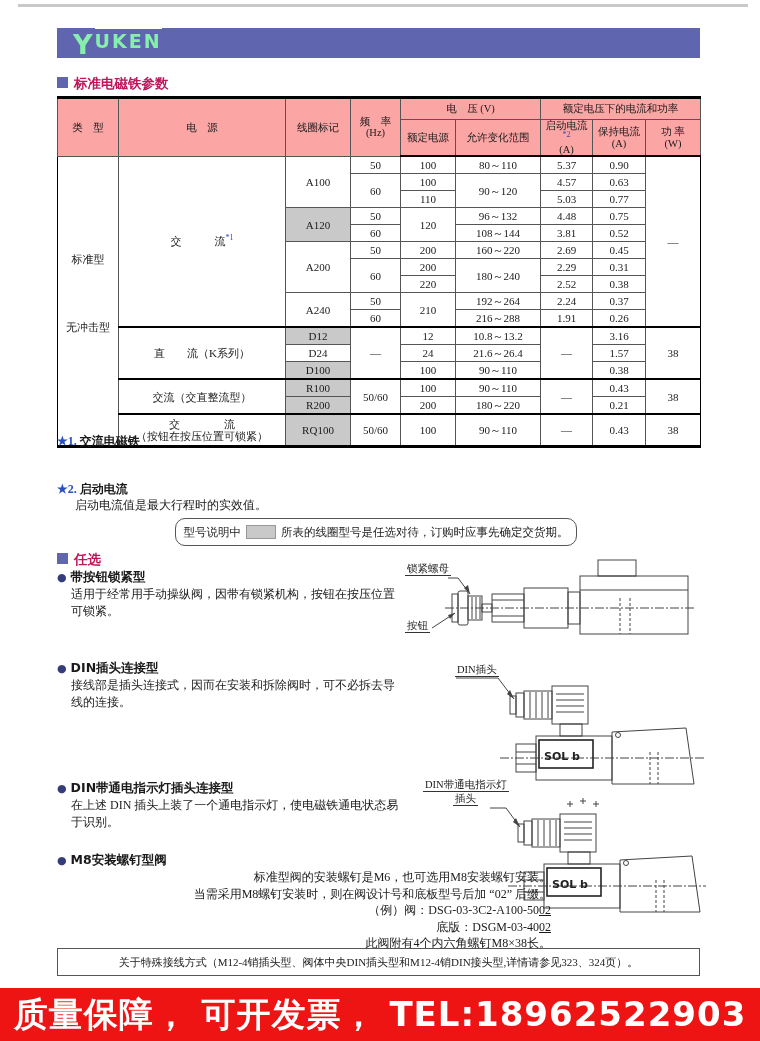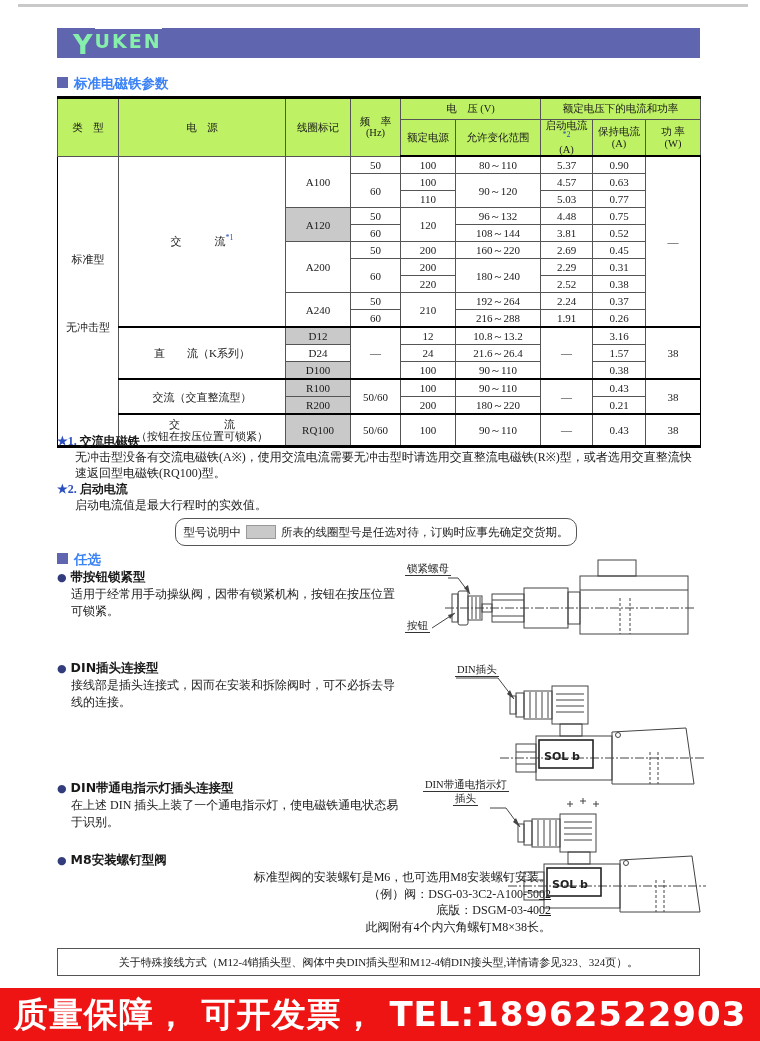--- a/index.html
+++ b/index.html
@@ -10,30 +10,30 @@
 
   
   .logoband{position:absolute;left:0;top:28px;width:643px;height:30px;background:#5f65ae;}
   .logo{position:absolute;left:16px;top:1px;color:#86efac;font-family:"DejaVu Sans",sans-serif;
         font-weight:bold;letter-spacing:2px;}
   .logo .y{font-size:27px;}
   .logo .uken{font-size:19px;border-top:3px solid #fff;padding-top:1px;vertical-align:6px;}
 
   
   .sectitle{position:absolute;font-family:"DejaVu Sans",sans-serif;font-weight:bold;
-            font-size:13.5px;color:#3b82f6;}
+            font-size:13.5px;color:#be185d;}
   .sq{display:inline-block;width:11px;height:11px;background:#5f65ae;margin-right:6px;}
 
   
   .tblwrap{position:absolute;left:0;top:96px;width:643px;}
   table{border-collapse:collapse;table-layout:fixed;width:643px;font-size:11px;}
   th,td{border:1px solid #555;padding:0 1px;text-align:center;vertical-align:middle;
         line-height:1.12;height:16px;overflow:hidden;font-weight:normal;}
   table{border-top:3px solid #000;border-bottom:3px solid #000;}
-  thead th{background:#bef264;font-size:10.5px;}
+  thead th{background:#fca5a5;font-size:10.5px;}
   thead tr:first-child th{height:20px;}
   thead tr:last-child th{height:32px;border-bottom:2px solid #000;}
   .sec{border-top:2px solid #000;}
   .gray{background:#c9c9c9;}
   sup.ref{color:#2a4fc0;font-size:8px;line-height:0;}
   .typecell{position:relative;border-left:1px solid #000;}
   .typecell div{position:absolute;left:0;width:100%;text-align:center;}
   .t-std{top:96px;} .t-ns{top:164px;}
   tr.rq td{height:30px;}
   td.rcol{border-right:1px solid #000;}
@@ -243,21 +243,20 @@
           <td class="sec">0.43</td>
           <td class="sec rcol">38</td>
         </tr>
       </tbody>
     </table>
     </div>
 
     <div class="note" style="top:434px;">
       <span class="noteref">★1.</span>
       <span class="notetitle">交流电磁铁</span>
-      <div class="notebody">无冲击型没备有交流电磁铁(A※)，使用交流电流需要无冲击型时请选用交直整流电磁铁(R※)型，或者选用交直整流快速返回型电磁铁(RQ100)型。</div>
     </div>
     <div class="note" style="top:482px;">
       <span class="noteref">★2.</span>
       <span class="notetitle">启动电流</span>
       <div class="notebody">启动电流值是最大行程时的实效值。</div>
     </div>
 
     <div class="roundbox">
       <span>型号说明中</span>
       <span class="swatch"></span>
@@ -373,20 +372,21 @@
         <line class="ln" x1="236" y1="108" x2="236" y2="140" stroke-dasharray="3 2"></line>
         <line class="ln" x1="244" y1="108" x2="244" y2="140" stroke-dasharray="3 2"></line>
       </svg>
     </div>
     <div class="dlabel2" style="left:366px;top:779px;">DIN带通电指示灯</div>
     <div class="dlabel2" style="left:396px;top:793px;">插头</div>
 
     <div class="itemtitle" style="left:0;top:852px;"><span class="dot">●</span><span>M8安装螺钉型阀</span></div>
     <div class="m8block" style="left:14px;top:869px;">
       <div>标准型阀的安装螺钉是M6，也可选用M8安装螺钉安装。</div>
+      <div>当需采用M8螺钉安装时，则在阀设计号和底板型号后加 “02” 后缀。</div>
       <div class="ex"><span>（例）阀：</span><span>DSG-03-3C2-A100-50</span><span class="u">02</span></div>
       <div class="ex2"><span>底版：</span><span>DSGM-03-40</span><span class="u">02</span></div>
       <div class="ex2">此阀附有4个内六角螺钉M8×38长。</div>
     </div>
 
     <div class="specialbox">
       <span>关于特殊接线方式（M12-4销插头型、阀体中央DIN插头型和M12-4销DIN接头型,详情请参见323、324页）。</span>
     </div>
   </div>
 

